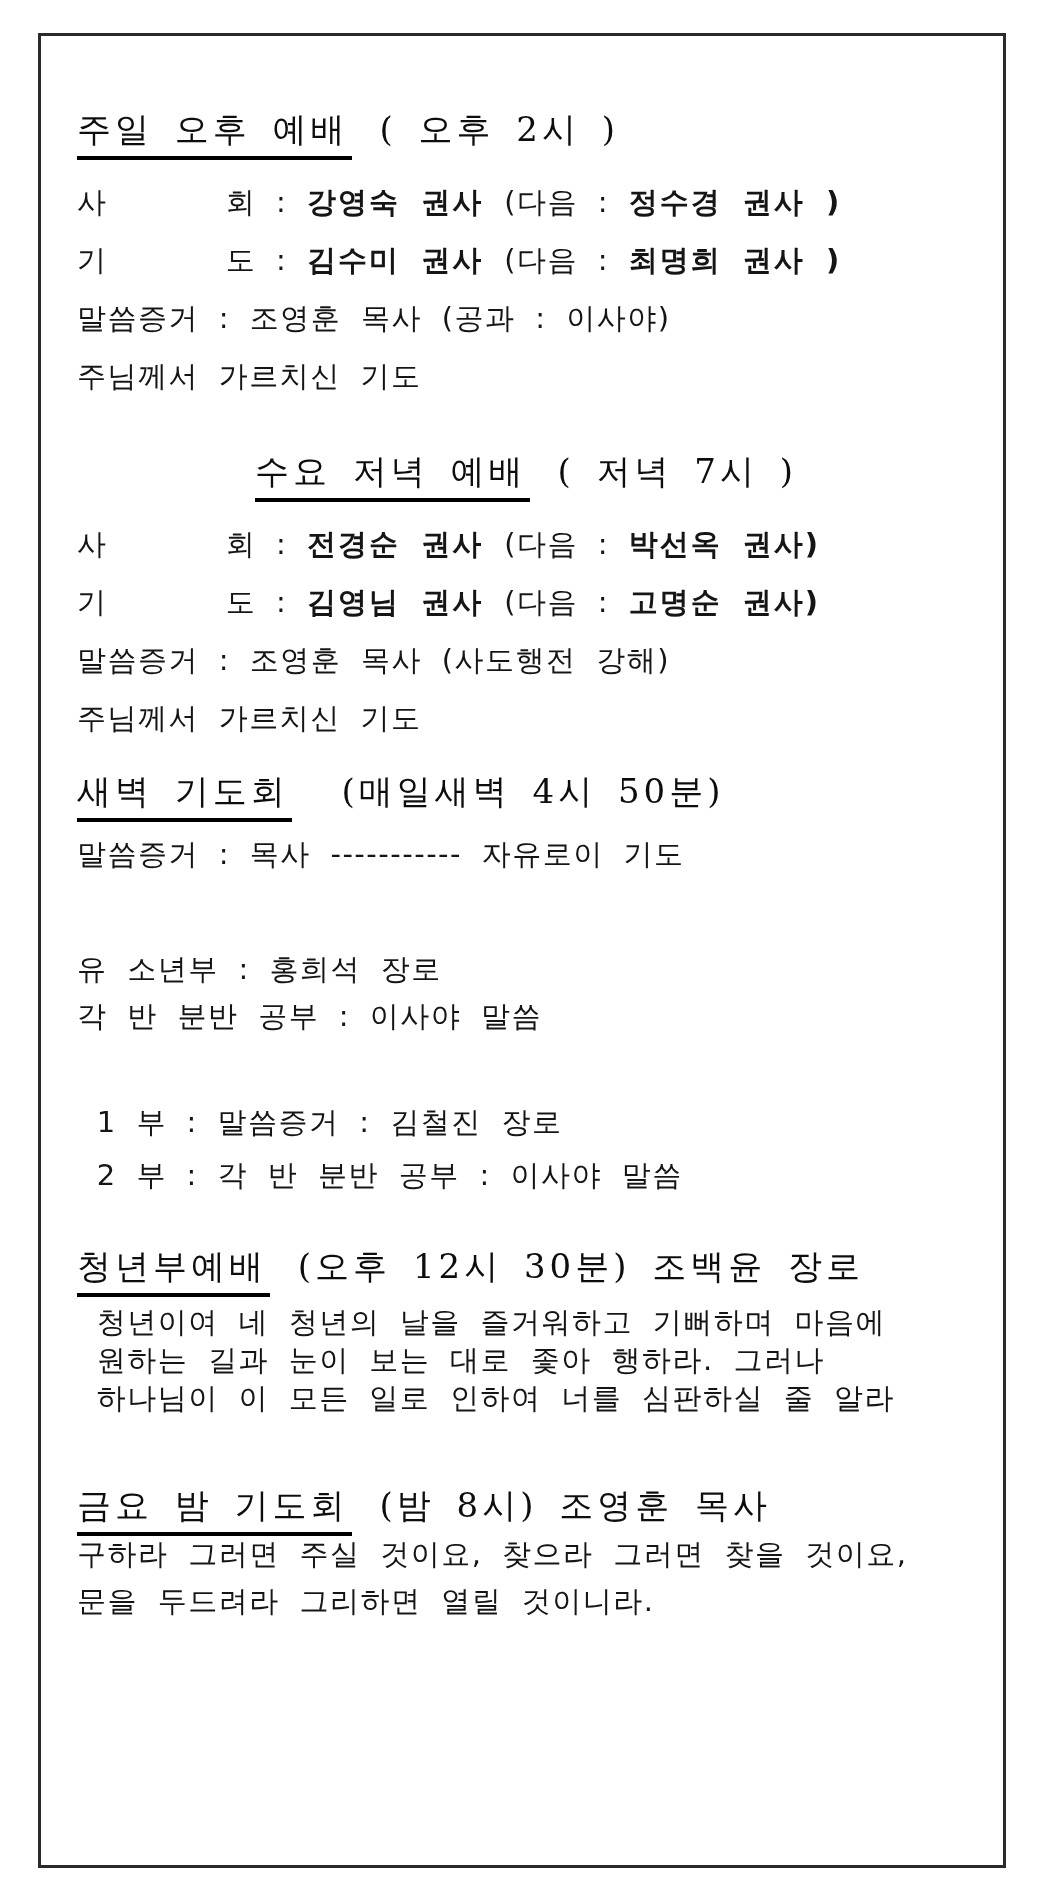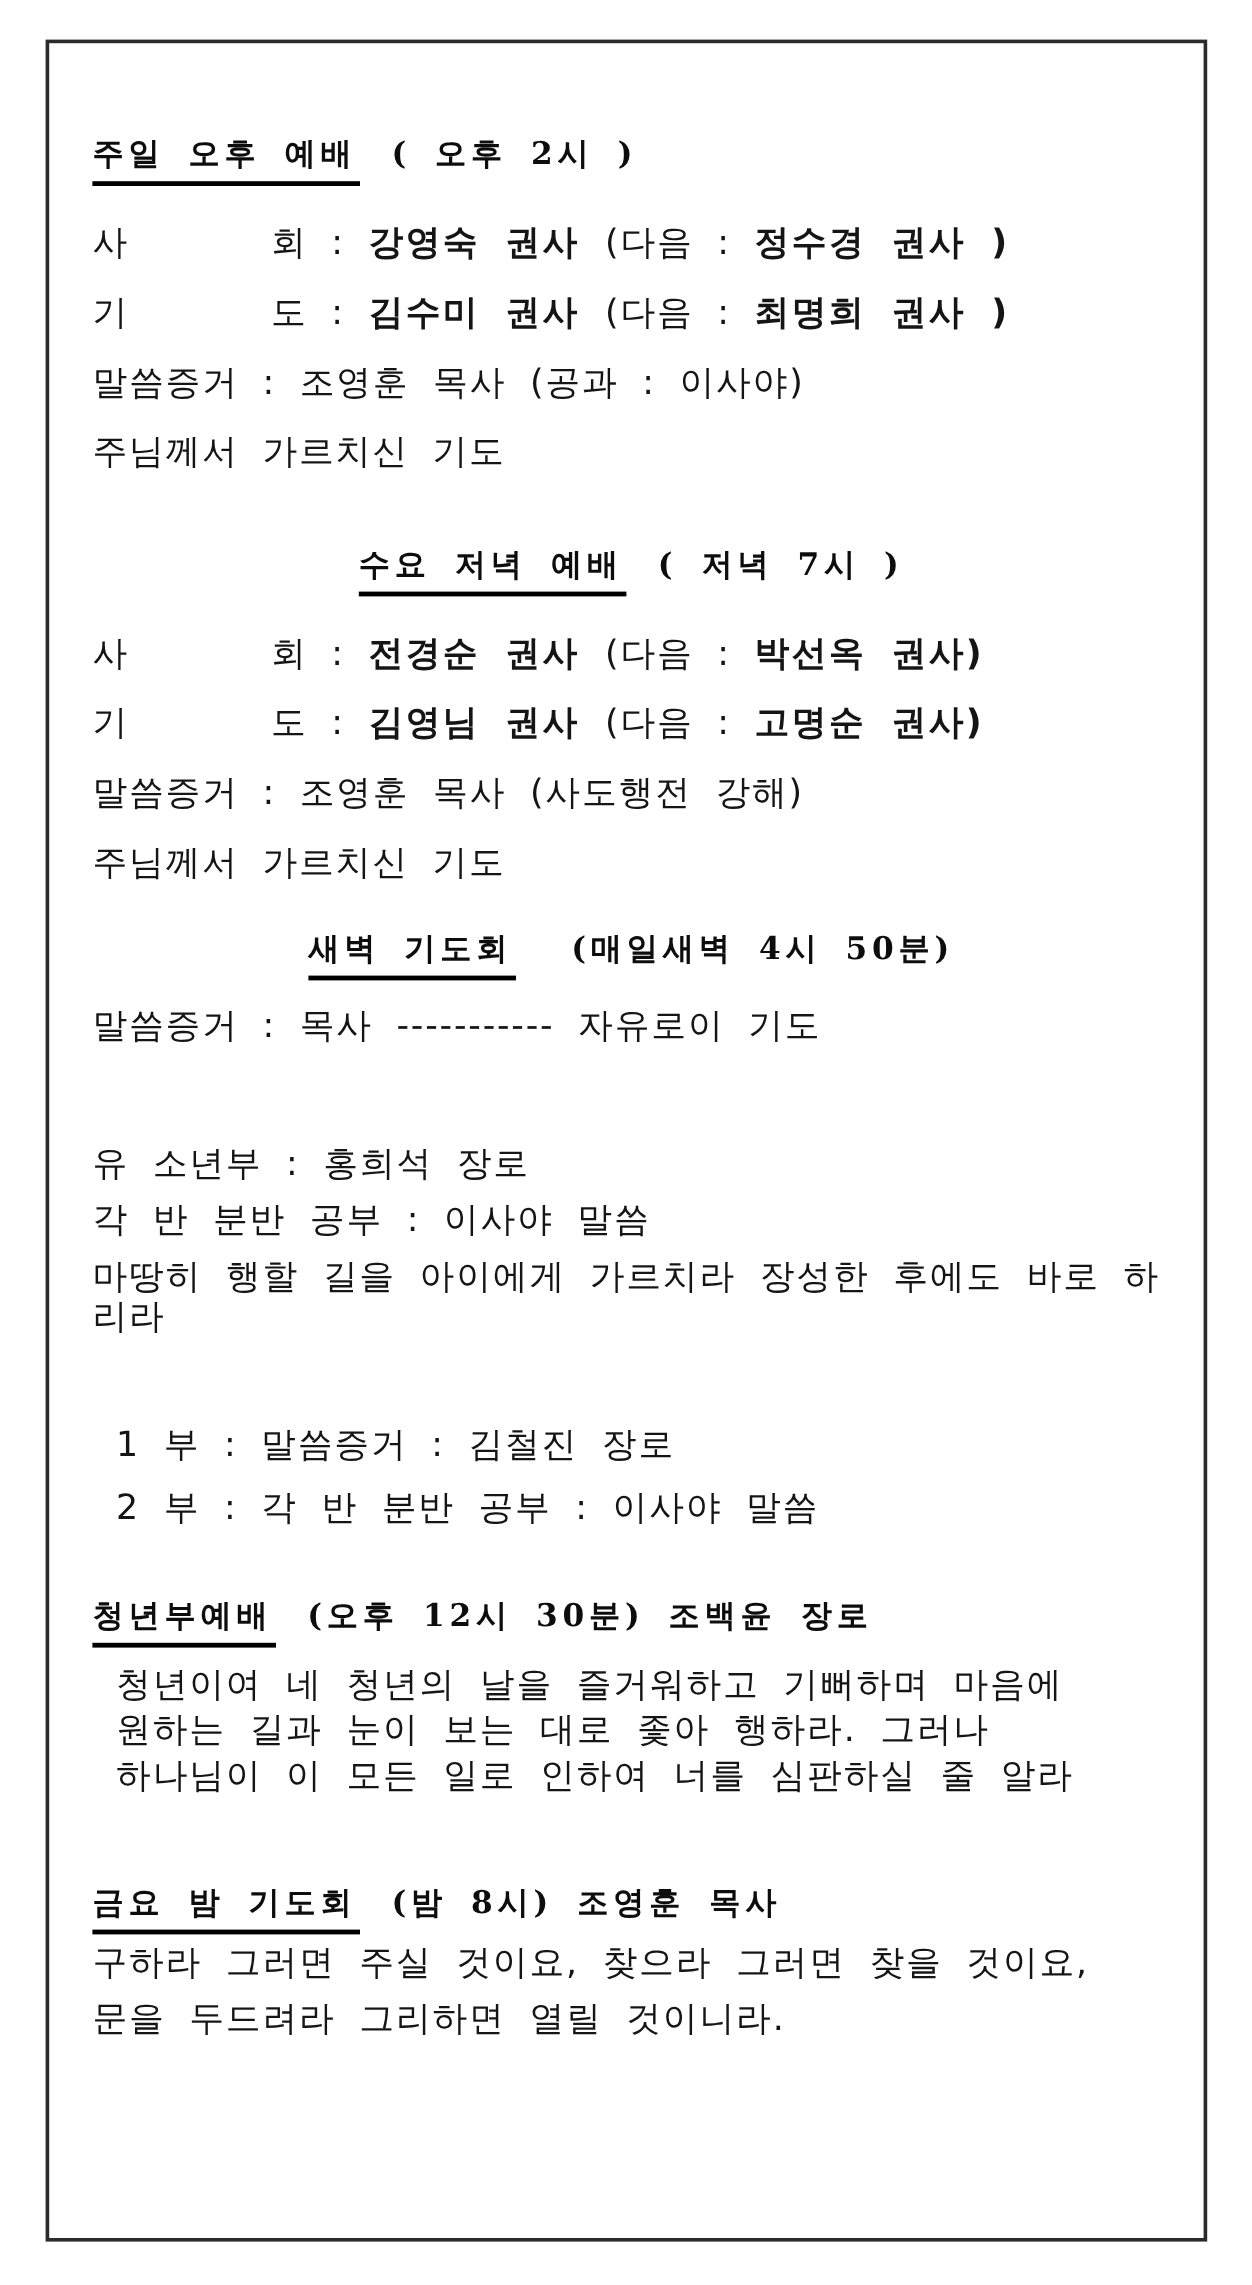--- a/index.html
+++ b/index.html
@@ -25,22 +25,22 @@
     background: #ffffff;
     padding: 72px 28px 0 36px;
   }
   .sections {
     display: flex;
     flex-direction: column;
   }
   .sec { display: block; }
   .title {
     font-family: "DejaVu Serif", "Liberation Serif", serif;
-    font-weight: bold;
-    font-size: 26px;
+    font-weight: normal;
+    font-size: 34px;
     line-height: 43px;
     letter-spacing: 4px;
     word-spacing: 7px;
     white-space: pre-wrap;
     color: #0d0d0d;
   }
   .t-main {
     border-bottom: 4px solid #000000;
     padding-bottom: 7px;
     padding-right: 3px;
@@ -52,21 +52,21 @@
     letter-spacing: 1.5px;
     word-spacing: 9px;
     white-space: pre-wrap;
     color: #151515;
   }
   .seg.b { font-weight: bold; letter-spacing: 2px; text-align: right; }
 
   
   .s0 { margin-top: 0; }    .s0 .title { margin-bottom: 34px; } .s0 .line { margin-bottom: 24px; }
   .s1 { margin-top: 33px; } .s1 .title { margin-bottom: 34px; text-align: center; } .s1 .line { margin-bottom: 24px; }
-  .s2 { margin-top: 11px; } .s2 .title { margin-bottom: 24px; text-align: center; } .s2 .line { margin-bottom: 16px; }
+  .s2 { margin-top: 11px; } .s2 .title { margin-bottom: 24px; } .s2 .line { margin-bottom: 16px; }
   .s3 { margin-top: 65px; } .s3 .title { margin-bottom: 17px; } .s3 .line { margin-bottom: 13px; }
   .s4 { margin-top: 59px; } .s4 .title { margin-bottom: 20px; } .s4 .line { margin-bottom: 19px; }
   .s5 { margin-top: 34px; } .s5 .title { margin-bottom: 17px; } .s5 .line { margin-bottom: 4px; }
   .s6 { margin-top: 65px; } .s6 .title { margin-bottom: 10px; } .s6 .line { margin-bottom: 13px; }
 </style>
 </head>
 <body>
 
 <div class="page">
   <div class="frame">
@@ -85,21 +85,20 @@
           <div class="line"><span class="seg">말씀증거 : 조영훈 목사 (사도행전 강해)</span></div>
           <div class="line"><span class="seg">주님께서 가르치신 기도</span></div>
         </section>
         <section class="sec s2">
           <h2 class="title"><span class="t-main">새벽 기도회</span><span class="t-note">  (매일새벽 4시 50분)</span></h2>
           <div class="line"><span class="seg">말씀증거 : 목사 ----------- 자유로이 기도</span></div>
         </section>
         <section class="sec s3">
           <div class="line"><span class="seg">유 소년부 : 홍희석 장로</span></div>
           <div class="line"><span class="seg">각 반 분반 공부 : 이사야 말씀</span></div>
-          <div class="line"><span class="seg">마땅히 행할 길을 아이에게 가르치라 장성한 후에도 바로 하리라</span></div>
         </section>
         <section class="sec s4">
           <div class="line"><span class="seg"> 1 부 : 말씀증거 : 김철진 장로</span></div>
           <div class="line"><span class="seg"> 2 부 : 각 반 분반 공부 : 이사야 말씀</span></div>
         </section>
         <section class="sec s5">
           <h2 class="title"><span class="t-main">청년부예배</span><span class="t-note"> (오후 12시 30분) 조백윤 장로</span></h2>
           <div class="line"><span class="seg"> 청년이여 네 청년의 날을 즐거워하고 기뻐하며 마음에</span></div>
           <div class="line"><span class="seg"> 원하는 길과 눈이 보는 대로 좇아 행하라. 그러나</span></div>
           <div class="line"><span class="seg"> 하나님이 이 모든 일로 인하여 너를 심판하실 줄 알라</span></div>

